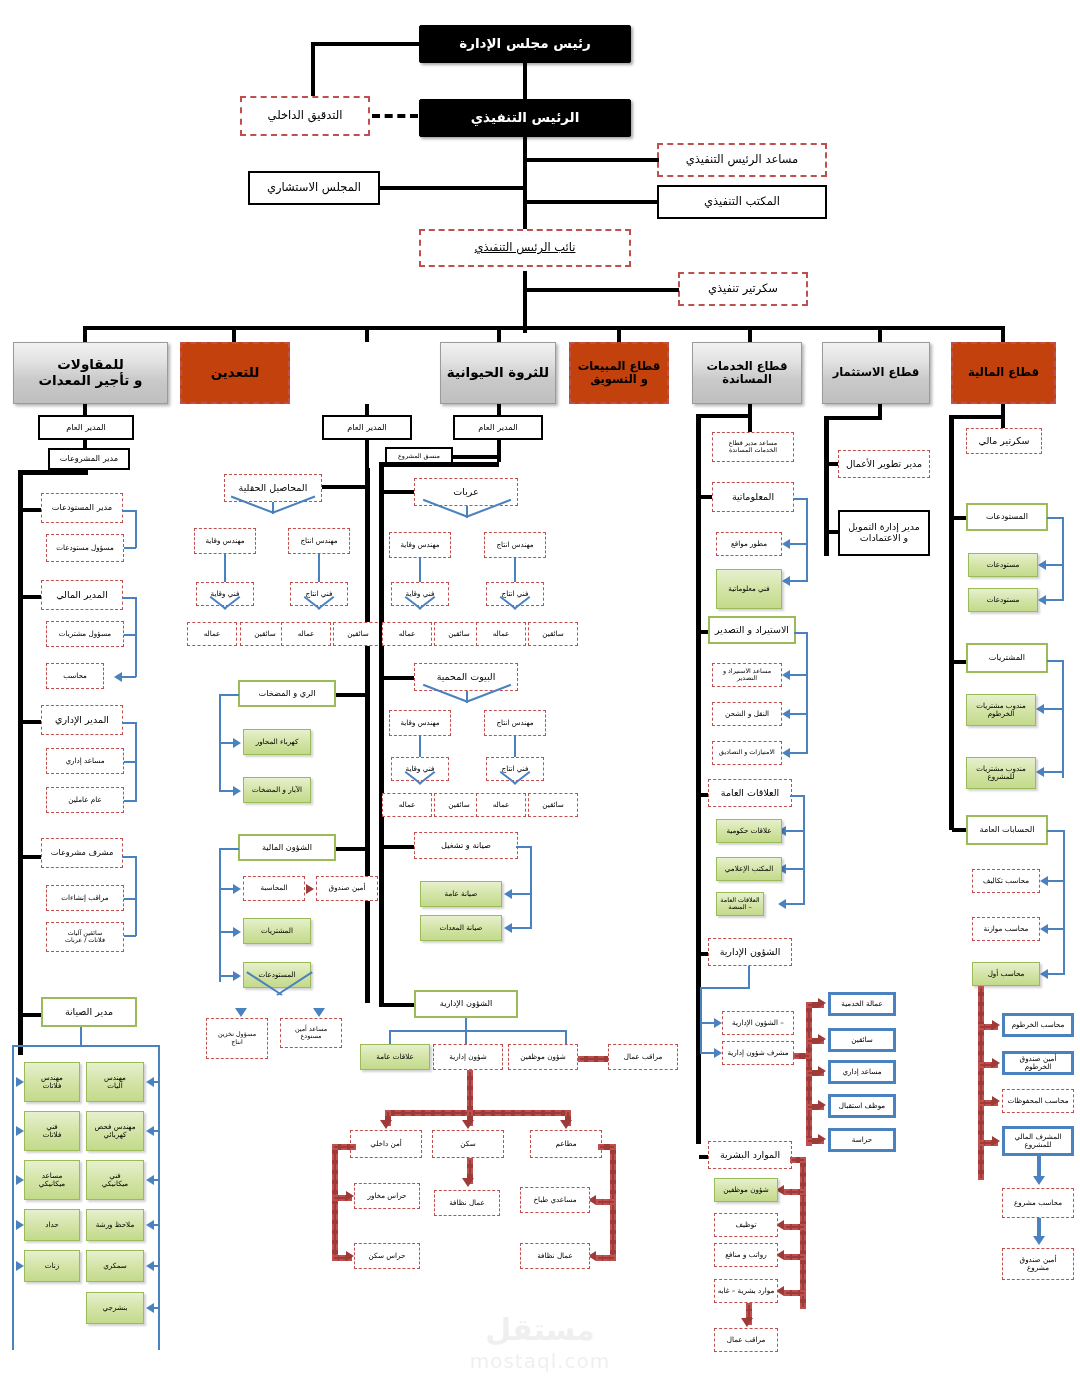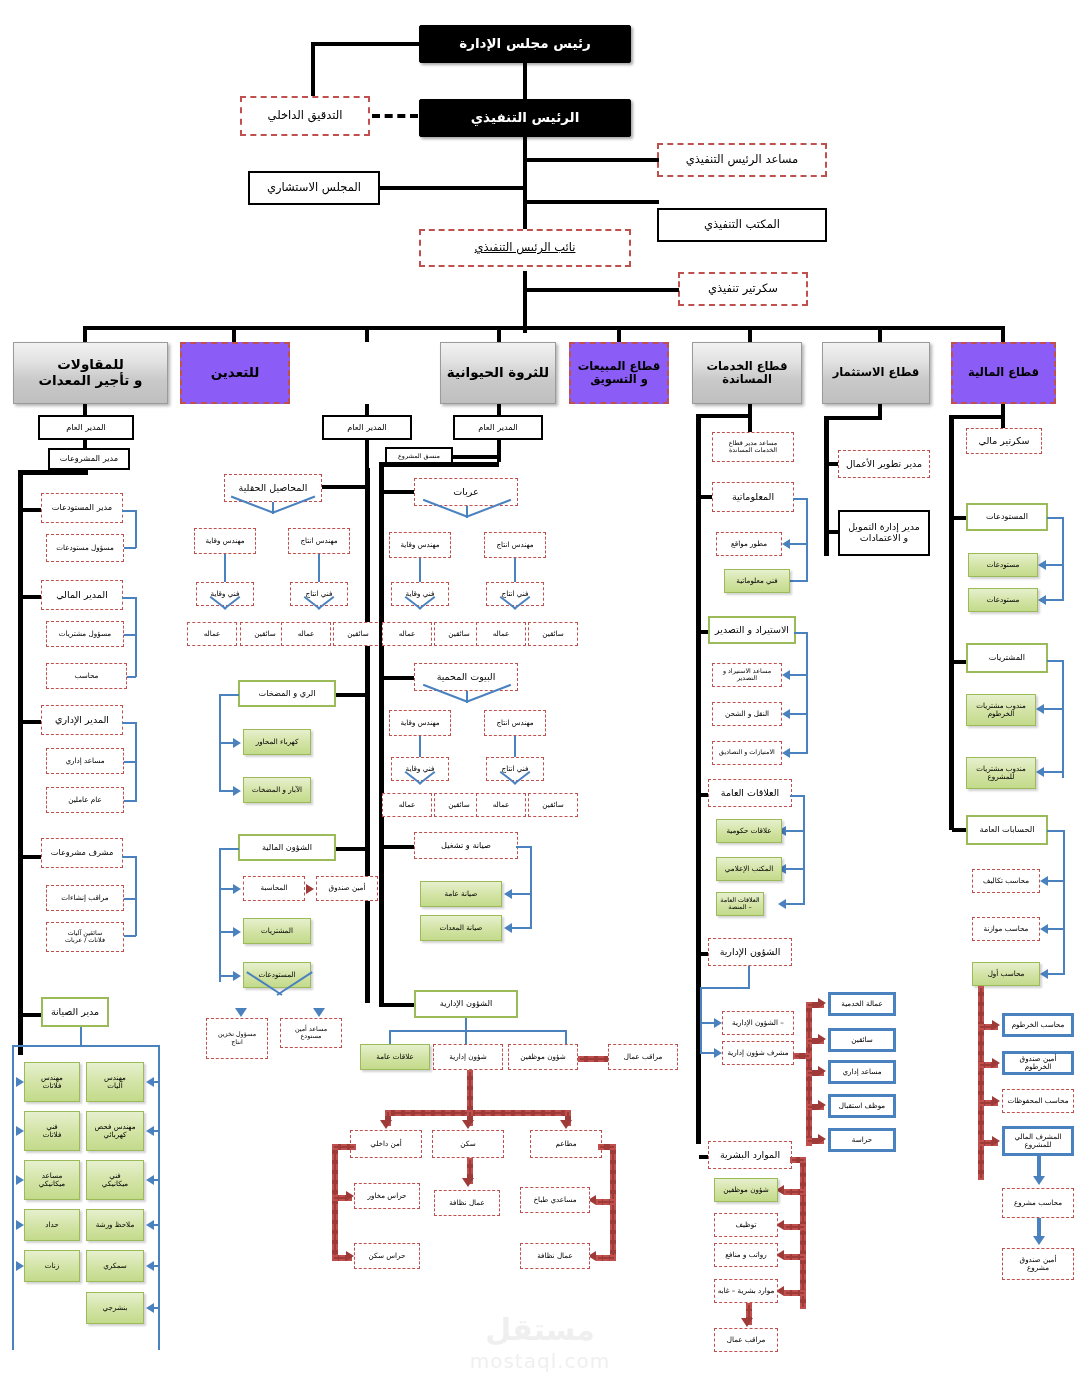--- a/index.html
+++ b/index.html
@@ -82,21 +82,21 @@
   }
   
   .sect{
     background:linear-gradient(180deg,#F2F2F2 0%,#E2E2E2 30%,#C9C9C9 62%,#BFBFBF 100%);
     color:#000;
     border:1px solid #9a9a9a;
     font-weight:bold;
     box-shadow:2px 2px 3px rgba(0,0,0,.30);
   }
   .sect-red{
-    background:#8b5cf6;
+    background:#c2410c;
     color:#000;
     border:2.5px dashed #C0504D;
     font-weight:bold;
   }
 
   
   .ln{position:absolute;background:#000;}
   .ln.blue{background:#4A81BF;}
   .ln.red{background:#9E3A38;}
   .ln.dash-h{
@@ -152,21 +152,21 @@
   <div class="ln dash-h" style="left:372px;top:114px;width:46px;"></div>
 
   <div class="ln" style="left:523px;top:137px;width:4px;height:113px;"></div>
 
   <div class="node red fs12" style="left:657px;top:143px;width:170px;height:34px;">مساعد الرئيس التنفيذي</div>
   <div class="ln" style="left:527px;top:158px;width:132px;height:4px;"></div>
 
   <div class="node wht fs12" style="left:248px;top:171px;width:132px;height:34px;">المجلس الاستشاري</div>
   <div class="ln" style="left:380px;top:186px;width:147px;height:4px;"></div>
 
-  <div class="node wht fs12" style="left:657px;top:185px;width:170px;height:34px;margin-top:23px;">المكتب التنفيذي</div>
+  <div class="node wht fs12" style="left:657px;top:185px;width:170px;height:34px;">المكتب التنفيذي</div>
   <div class="ln" style="left:527px;top:200px;width:132px;height:4px;"></div>
 
   <div class="node red fs12" style="left:419px;top:229px;width:212px;height:38px;text-decoration:underline;">نائب الرئيس التنفيذي</div>
   <div class="ln" style="left:523px;top:271px;width:4px;height:62px;"></div>
 
   <div class="node red fs12" style="left:678px;top:272px;width:130px;height:34px;">سكرتير تنفيذي</div>
   <div class="ln" style="left:527px;top:288px;width:152px;height:4px;"></div>
 
   <div class="ln" style="left:83px;top:326px;width:921px;height:4px;"></div>
   <div class="ln" style="left:83px;top:326px;width:4px;height:16px;"></div>
@@ -207,21 +207,21 @@
 
   <div class="ln" style="left:22px;top:595px;width:27px;height:4px;"></div>
   <div class="node red-s fs10" style="left:41px;top:580px;width:82px;height:30px;">المدير المالي</div>
   <div class="ln blue" style="left:135px;top:597px;width:2px;height:80px;"></div>
   <div class="ln blue" style="left:122px;top:597px;width:14px;height:2px;"></div>
   <div class="ln blue" style="left:122px;top:634px;width:14px;height:2px;"></div>
   <div class="ln blue" style="left:122px;top:676px;width:14px;height:2px;"></div>
   <div class="arw l-blue" style="left:114px;top:630px;"></div>
   <div class="node red-s fs8" style="left:46px;top:621px;width:78px;height:26px;">مسؤول مشتريات</div>
   <div class="arw l-blue" style="left:114px;top:672px;"></div>
-  <div class="node red-s fs8" style="left:46px;top:663px;width:81px;height:26px;">محاسب</div>
+  <div class="node red-s fs8" style="left:46px;top:663px;width:58px;height:26px;">محاسب</div>
 
   <div class="ln" style="left:22px;top:720px;width:27px;height:4px;"></div>
   <div class="node red-s fs10" style="left:41px;top:705px;width:82px;height:30px;">المدير الإداري</div>
   <div class="ln blue" style="left:135px;top:722px;width:2px;height:80px;"></div>
   <div class="ln blue" style="left:122px;top:722px;width:14px;height:2px;"></div>
   <div class="ln blue" style="left:122px;top:761px;width:14px;height:2px;"></div>
   <div class="ln blue" style="left:122px;top:800px;width:14px;height:2px;"></div>
   <div class="arw l-blue" style="left:114px;top:757px;"></div>
   <div class="node red-s fs8" style="left:46px;top:748px;width:78px;height:26px;">مساعد إداري</div>
   <div class="arw l-blue" style="left:114px;top:796px;"></div>
@@ -233,21 +233,21 @@
   <div class="ln blue" style="left:122px;top:856px;width:14px;height:2px;"></div>
   <div class="ln blue" style="left:122px;top:898px;width:14px;height:2px;"></div>
   <div class="ln blue" style="left:122px;top:935px;width:14px;height:2px;"></div>
   <div class="arw l-blue" style="left:114px;top:894px;"></div>
   <div class="node red-s fs8" style="left:46px;top:885px;width:78px;height:26px;">مراقب إنشاءات</div>
   <div class="arw l-blue" style="left:114px;top:931px;"></div>
   <div class="node red-s fs7" style="left:46px;top:922px;width:78px;height:30px;">سائقين آليات
 فلاتات / عربات</div>
 
   <div class="ln" style="left:22px;top:1013px;width:27px;height:4px;"></div>
-  <div class="node grn-o fs10" style="left:41px;top:997px;width:68px;height:30px;">مدير الصيانة</div>
+  <div class="node grn-o fs10" style="left:41px;top:997px;width:96px;height:30px;">مدير الصيانة</div>
 
   <div class="ln blue" style="left:12px;top:1045px;width:148px;height:2px;"></div>
   <div class="ln blue" style="left:12px;top:1045px;width:2px;height:305px;"></div>
   <div class="ln blue" style="left:158px;top:1045px;width:2px;height:305px;"></div>
   <div class="ln blue" style="left:80px;top:1027px;width:2px;height:19px;"></div>
 
   <div class="node grn fs8" style="left:86px;top:1062px;width:58px;height:40px;">مهندس
 آليات</div>
   <div class="arw l-blue" style="left:146px;top:1077px;"></div>
   <div class="ln blue" style="left:154px;top:1081px;width:6px;height:2px;"></div>
@@ -487,21 +487,21 @@
 
   <div class="ln" style="left:699px;top:495px;width:20px;height:4px;"></div>
   <div class="node red-s fs10" style="left:712px;top:482px;width:82px;height:30px;">المعلوماتية</div>
   <div class="ln blue" style="left:806px;top:498px;width:2px;height:84px;"></div>
   <div class="ln blue" style="left:793px;top:498px;width:14px;height:2px;"></div>
   <div class="ln blue" style="left:790px;top:543px;width:18px;height:2px;"></div>
   <div class="ln blue" style="left:790px;top:580px;width:18px;height:2px;"></div>
   <div class="arw l-blue" style="left:782px;top:539px;"></div>
   <div class="node red-s fs8" style="left:716px;top:532px;width:66px;height:24px;">مطور مواقع</div>
   <div class="arw l-blue" style="left:782px;top:576px;"></div>
-  <div class="node grn fs8" style="left:716px;top:569px;width:66px;height:24px;margin-left:8px;">فني معلوماتية</div>
+  <div class="node grn fs8" style="left:716px;top:569px;width:66px;height:40px;">فني معلوماتية</div>
 
   <div class="ln" style="left:699px;top:630px;width:16px;height:4px;"></div>
   <div class="node grn-o fs10" style="left:708px;top:616px;width:88px;height:28px;">الاستيراد و التصدير</div>
   <div class="ln blue" style="left:806px;top:632px;width:2px;height:122px;"></div>
   <div class="ln blue" style="left:794px;top:632px;width:14px;height:2px;"></div>
   <div class="ln blue" style="left:790px;top:674px;width:18px;height:2px;"></div>
   <div class="ln blue" style="left:790px;top:713px;width:18px;height:2px;"></div>
   <div class="ln blue" style="left:790px;top:752px;width:18px;height:2px;"></div>
   <div class="arw l-blue" style="left:782px;top:670px;"></div>
   <div class="node red-s fs7" style="left:712px;top:663px;width:70px;height:24px;">مساعد الاستيراد و التصدير</div>

